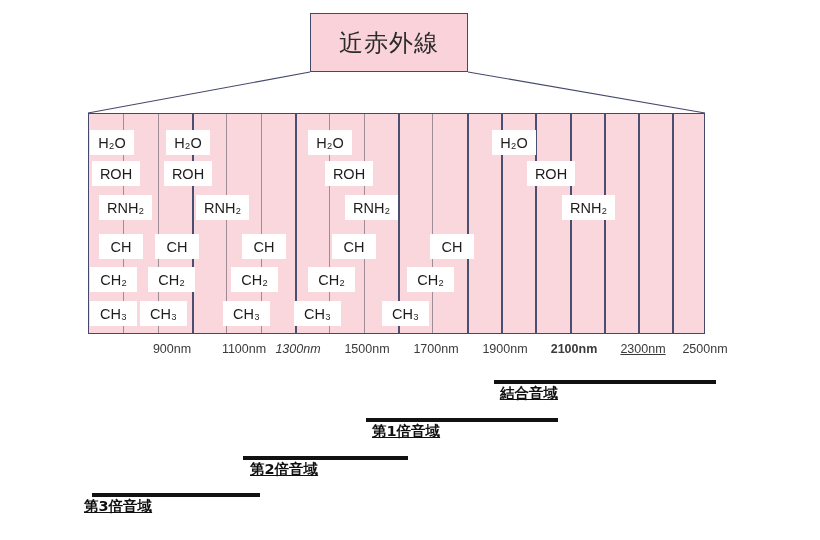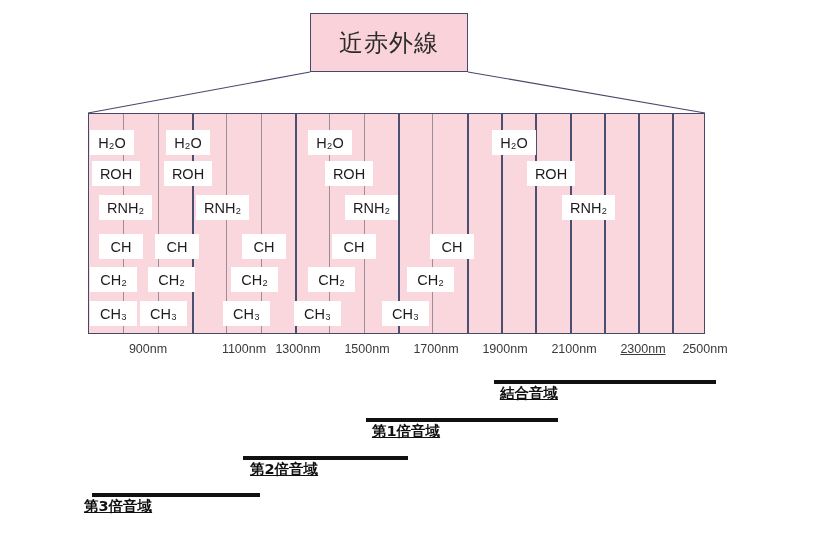--- a/index.html
+++ b/index.html
@@ -194,27 +194,27 @@
       </div>
       <div class="chip" style="left: 223px; top: 301px; width: 47px;">
         <span>CH₃</span>
       </div>
       <div class="chip" style="left: 294px; top: 301px; width: 47px;">
         <span>CH₃</span>
       </div>
       <div class="chip" style="left: 382px; top: 301px; width: 47px;">
         <span>CH₃</span>
       </div>
-      <div class="tick" style="left: 148px; top: 342px;">900nm</div>
+      <div class="tick" style="left: 172px; top: 342px;">900nm</div>
       <div class="tick" style="left: 244px; top: 342px;">1100nm</div>
-      <div class="tick" style="left: 298px; top: 342px;">1300nm</div>
+      <div class="tick" style="left: 298px; top: 342px; font-style: italic;">1300nm</div>
       <div class="tick" style="left: 367px; top: 342px;">1500nm</div>
       <div class="tick" style="left: 436px; top: 342px;">1700nm</div>
       <div class="tick" style="left: 505px; top: 342px;">1900nm</div>
-      <div class="tick" style="left: 574px; top: 342px;">2100nm</div>
+      <div class="tick" style="left: 574px; top: 342px; font-weight: bold;">2100nm</div>
       <div class="tick" style="left: 643px; top: 342px; text-decoration: underline;">2300nm</div>
       <div class="tick" style="left: 705px; top: 342px;">2500nm</div>
       <div class="bar" style="left: 494px; top: 380px; width: 222px; background: rgb(17, 17, 17);"></div>
       <div class="barlabel" style="left: 500px; top: 384px;">結合音域</div>
       <div class="bar" style="left: 366px; top: 418px; width: 192px; background: rgb(17, 17, 17);"></div>
       <div class="barlabel" style="left: 372px; top: 422px;">第1倍音域</div>
       <div class="bar" style="left: 243px; top: 456px; width: 165px; background: rgb(17, 17, 17);"></div>
       <div class="barlabel" style="left: 250px; top: 460px;">第2倍音域</div>
       <div class="bar" style="left: 92px; top: 493px; width: 168px; background: rgb(17, 17, 17);"></div>
       <div class="barlabel" style="left: 84px; top: 497px;">第3倍音域</div>

